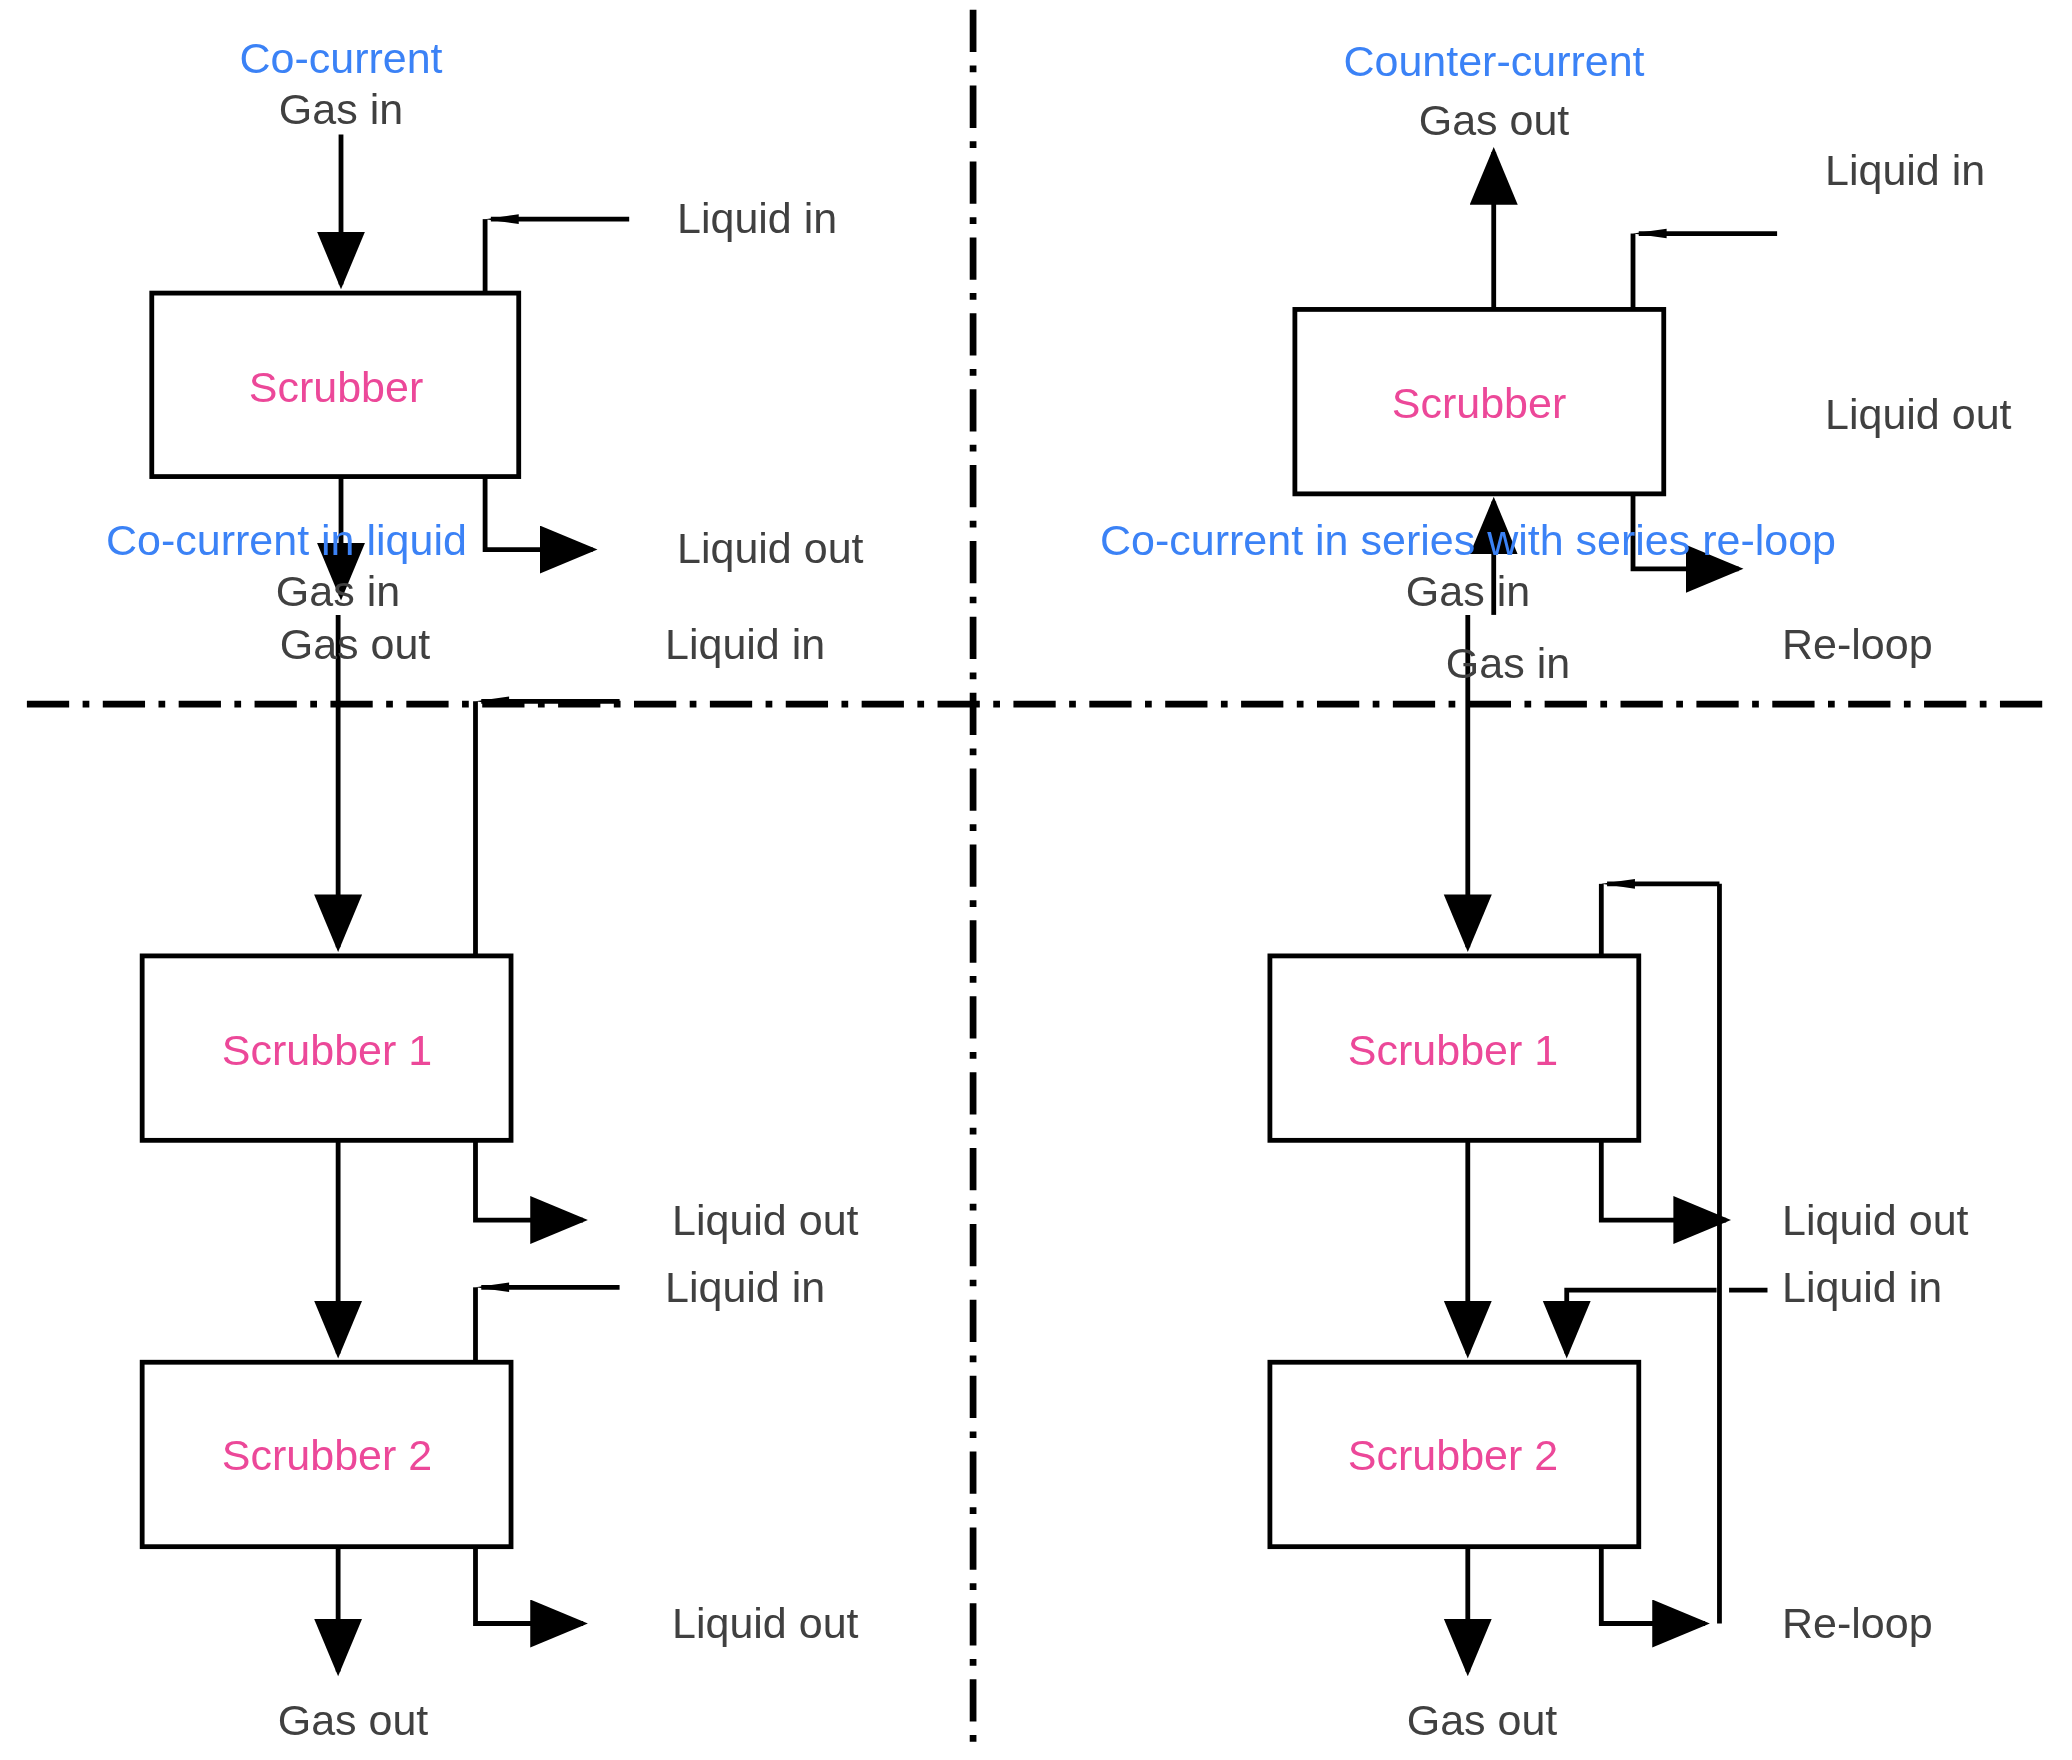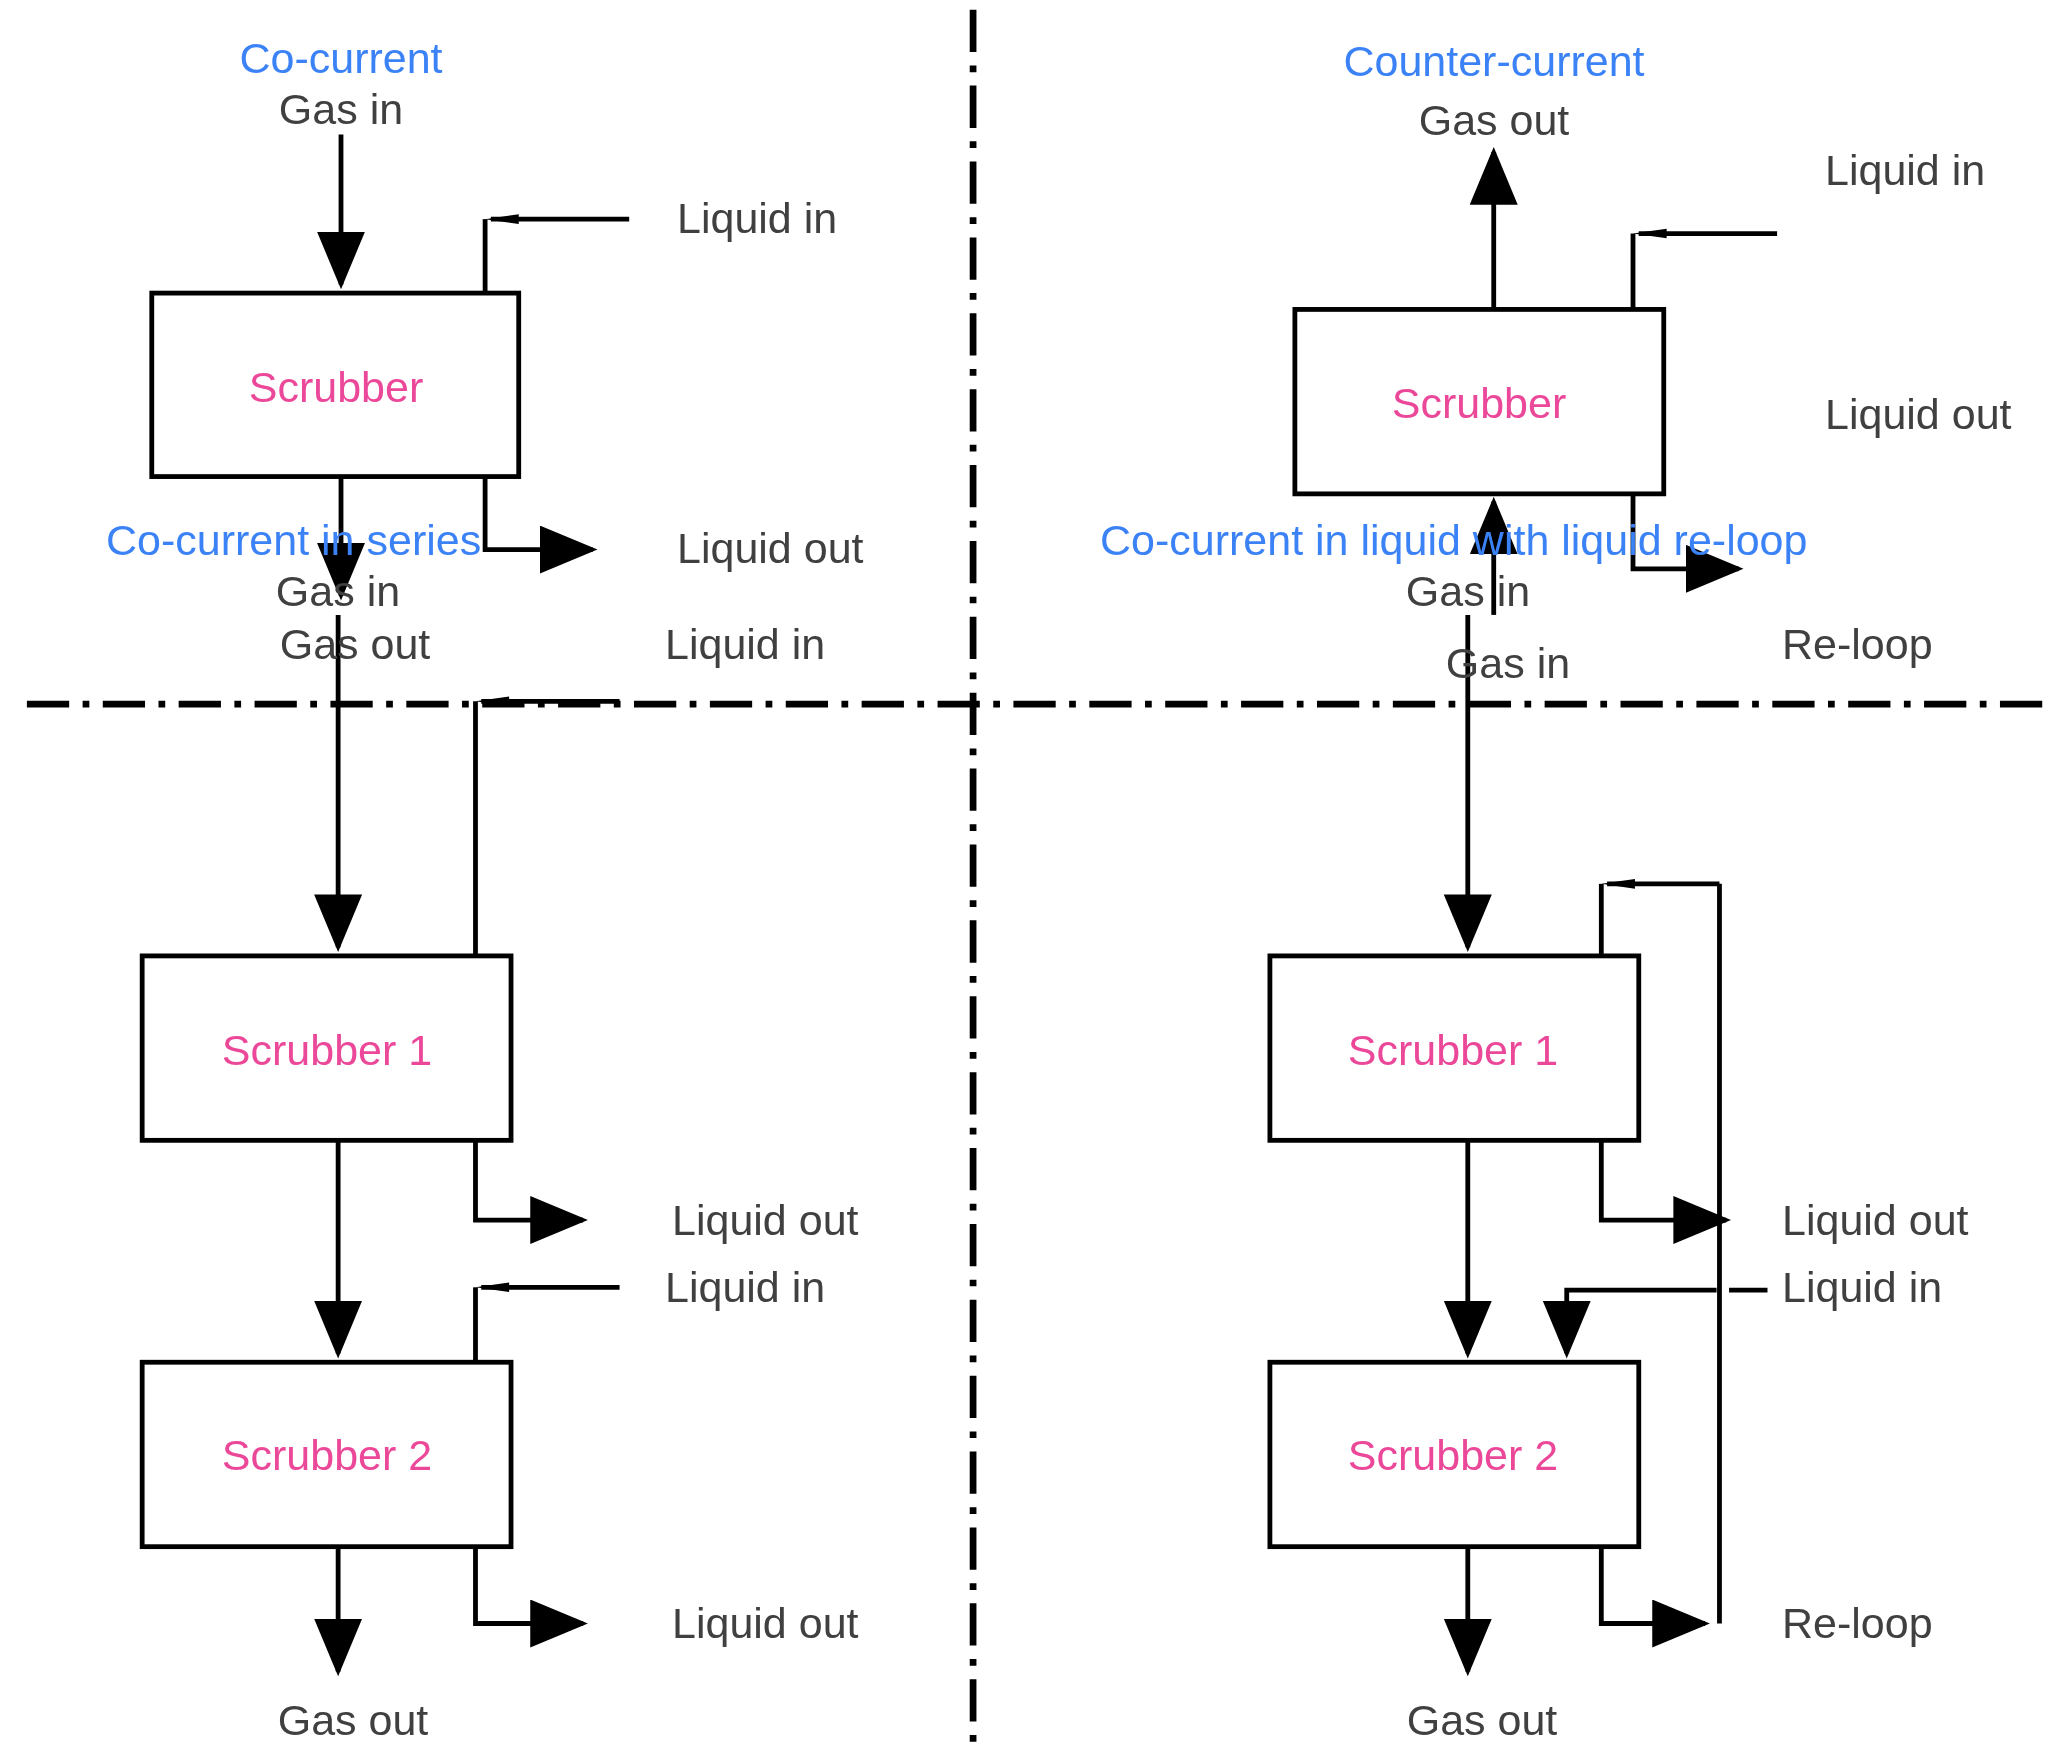--- a/index.html
+++ b/index.html
@@ -147,31 +147,31 @@
   <div class="flow-label" style="left:677px; top:527px;">Liquid out</div>
   <div class="flow-label ctr" style="left:355px; top:623px;">Gas out</div>
 
   <div class="quad-title ctr" style="left:1494px; top:40px;">Counter-current</div>
   <div class="flow-label ctr" style="left:1494px; top:99px;">Gas out</div>
   <div class="flow-label" style="left:1825px; top:149px;">Liquid in</div>
   <div class="box-label" style="left:1479px; top:403px;">Scrubber</div>
   <div class="flow-label" style="left:1825px; top:393px;">Liquid out</div>
   <div class="flow-label ctr" style="left:1508px; top:642px;">Gas in</div>
 
-  <div class="quad-title" style="left:106px; top:519px;">Co-current in series</div>
+  <div class="quad-title" style="left:106px; top:519px;">Co-current in liquid</div>
   <div class="flow-label ctr" style="left:338px; top:570px;">Gas in</div>
   <div class="flow-label" style="left:665px; top:623px;">Liquid in</div>
   <div class="box-label" style="left:327px; top:1050px;">Scrubber 1</div>
   <div class="flow-label" style="left:672px; top:1199px;">Liquid out</div>
   <div class="flow-label" style="left:665px; top:1266px;">Liquid in</div>
   <div class="box-label" style="left:327px; top:1455px;">Scrubber 2</div>
   <div class="flow-label" style="left:672px; top:1602px;">Liquid out</div>
   <div class="flow-label ctr" style="left:353px; top:1699px;">Gas out</div>
 
-  <div class="quad-title" style="left:1100px; top:519px;">Co-current in liquid with liquid re-loop</div>
+  <div class="quad-title" style="left:1100px; top:519px;">Co-current in series with series re-loop</div>
   <div class="flow-label ctr" style="left:1468px; top:570px;">Gas in</div>
   <div class="flow-label" style="left:1782px; top:623px;">Re-loop</div>
   <div class="box-label" style="left:1453px; top:1050px;">Scrubber 1</div>
   <div class="flow-label" style="left:1782px; top:1199px;">Liquid out</div>
   <div class="flow-label" style="left:1782px; top:1266px;">Liquid in</div>
   <div class="box-label" style="left:1453px; top:1455px;">Scrubber 2</div>
   <div class="flow-label" style="left:1782px; top:1602px;">Re-loop</div>
   <div class="flow-label ctr" style="left:1482px; top:1699px;">Gas out</div>
 
 </div>

